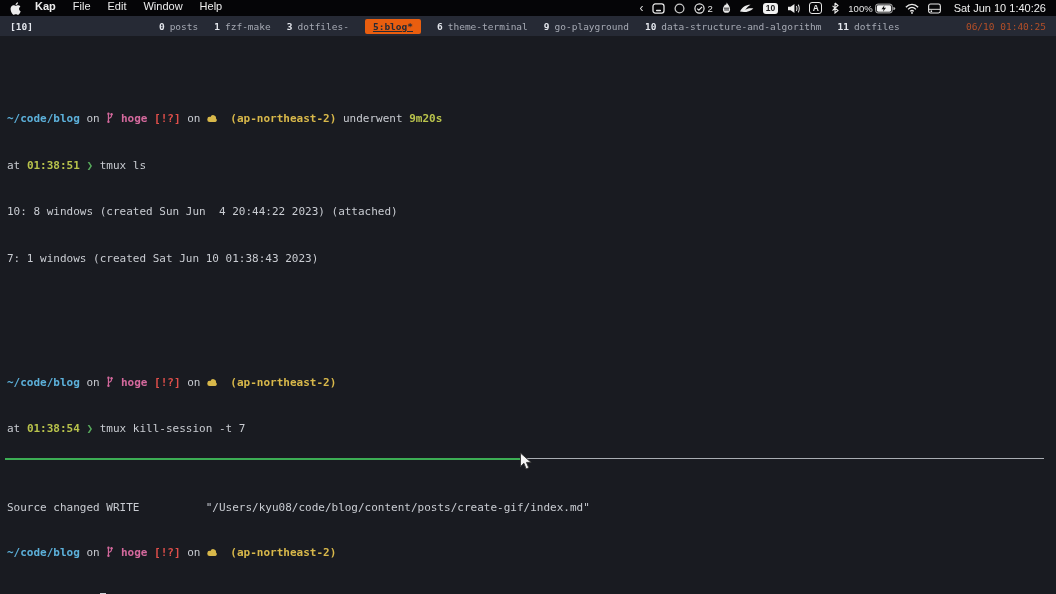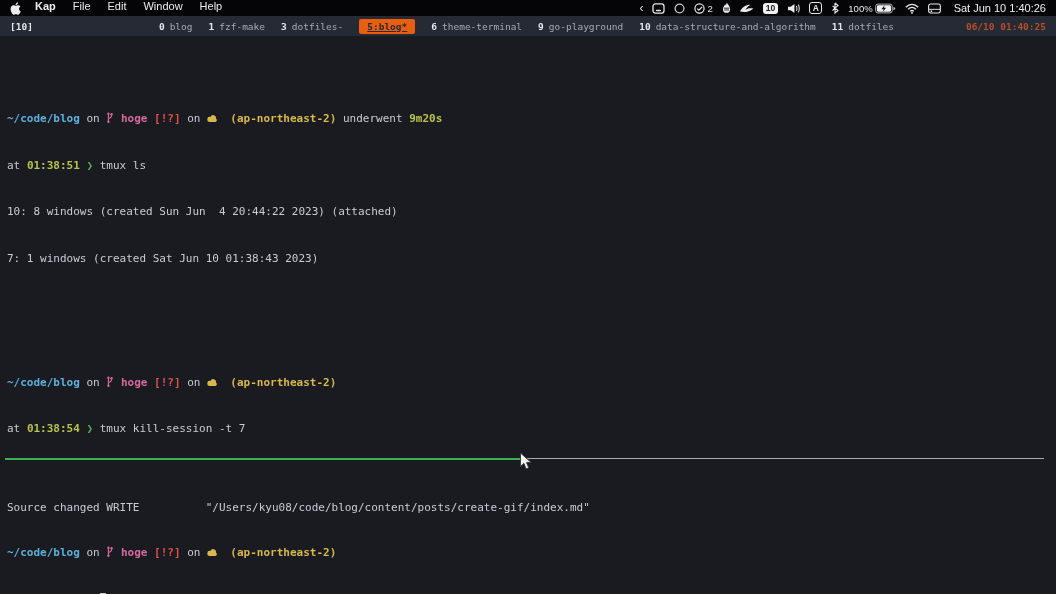--- a/index.html
+++ b/index.html
@@ -30,21 +30,21 @@
     height:20px; background:#262a35; display:flex; align-items:center;
     font-size:9.5px; color:#aeb2bb; padding:0 10px; white-space:pre;
   }
   .tsession { color:#e3e6ec; font-weight:700; }
   .twins { display:flex; align-items:center; margin-left:126px; gap:16px; }
   .twin { display:flex; align-items:center; }
   .wnum { color:#e3e6ec; font-weight:700; margin-right:5px; }
   .wname { color:#a6aab4; }
   .twin.active { background:#e95e0f; color:#262a35; font-weight:700;
     padding:2px 8px; border-radius:2px;text-decoration:underline; }
-  .tclock { margin-left:auto; color:#b44f28; font-weight:700; }
+  .tclock { margin-left:auto; color:#b44f28; font-weight:400; }
 
   
   .pane { font-size:11px; line-height:15.5px; color:#c9ccd2; white-space:pre; }
   .top-pane { height:422px; padding:13px 0 0 7px; }
   .bottom-pane { height:134px; padding:9px 0 0 7px; }
   .line { min-height:15.5px; white-space:pre; }
   .b { font-weight:700; }
   .cyan { color:#5cb0da; }
   .pink { color:#d4699d; }
   .red { color:#df4f4a; }
@@ -149,21 +149,21 @@
           <circle cx="3.6" cy="8.4" r="0.9" fill="#eaeaea"></circle>
         </svg>
     </span>
     <span class="clock">Sat Jun 10 1:40:26</span>
   </span>
 </div>
 
 <div class="tmuxbar">
   <span class="tsession">[10]</span>
   <span class="twins">
-    <span class="twin"><span class="wnum">0</span><span class="wname">blog</span></span>
+    <span class="twin"><span class="wnum">0</span><span class="wname">posts</span></span>
     <span class="twin"><span class="wnum">1</span><span class="wname">fzf-make</span></span>
     <span class="twin"><span class="wnum">3</span><span class="wname">dotfiles-</span></span>
     <span class="twin active">5:blog*</span>
     <span class="twin"><span class="wnum">6</span><span class="wname">theme-terminal</span></span>
     <span class="twin"><span class="wnum">9</span><span class="wname">go-playground</span></span>
     <span class="twin"><span class="wnum">10</span><span class="wname">data-structure-and-algorithm</span></span>
     <span class="twin"><span class="wnum">11</span><span class="wname">dotfiles</span></span>
   </span>
   <span class="tclock">06/10 01:40:25</span>
 </div>

